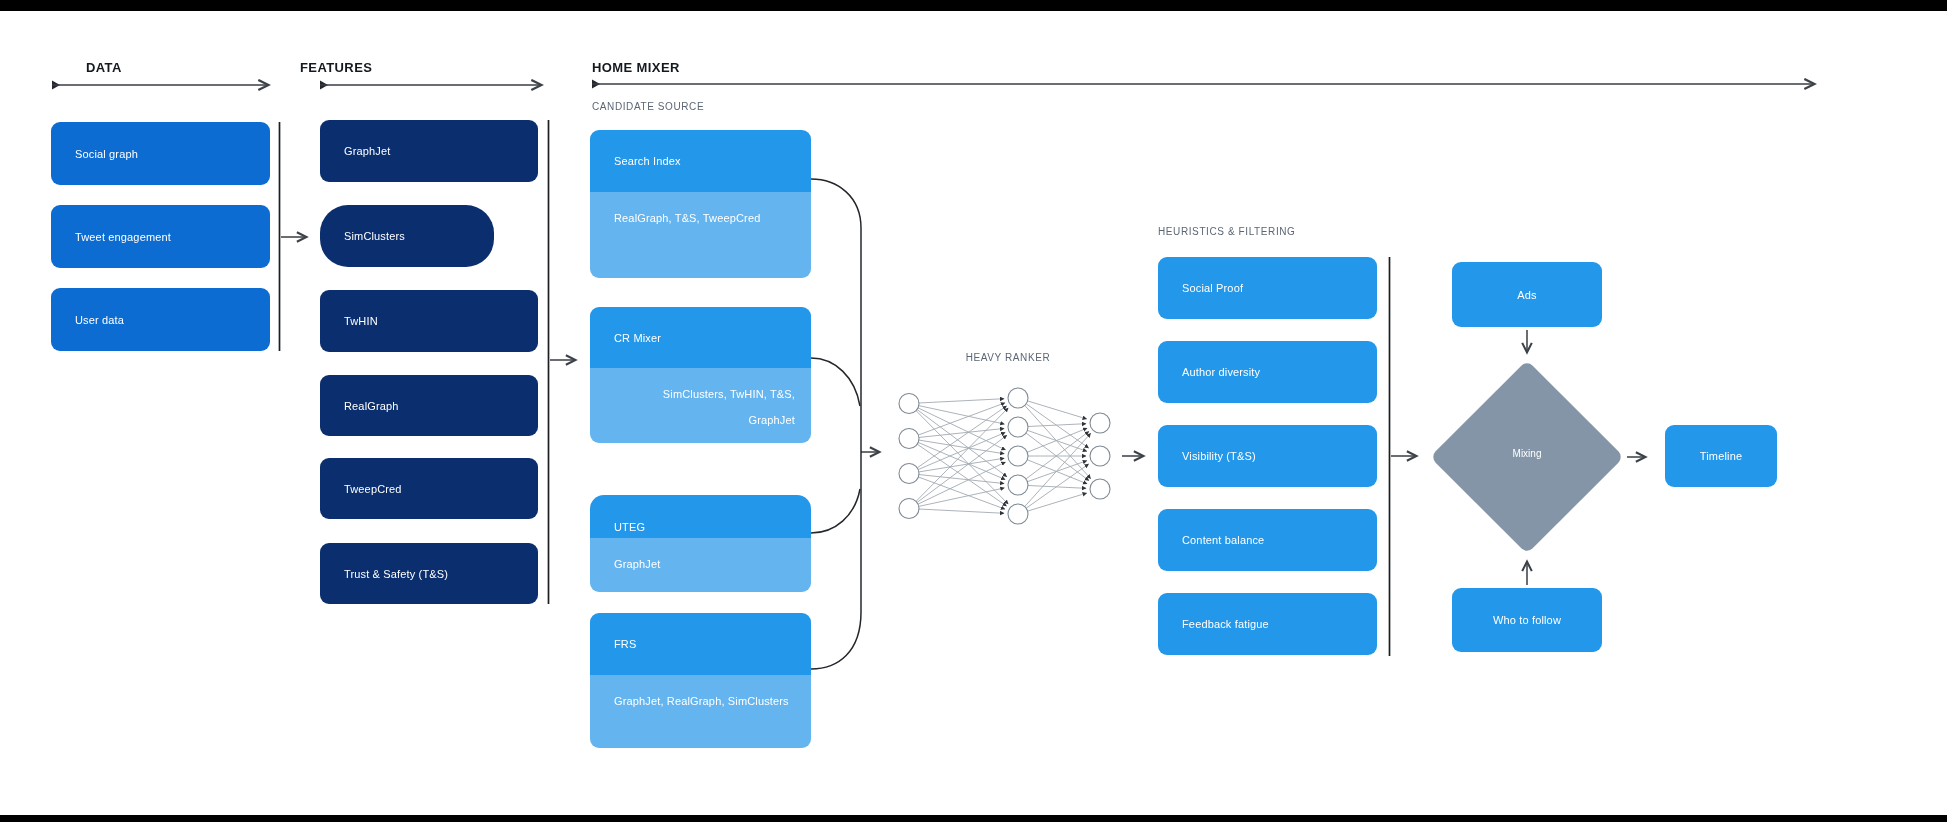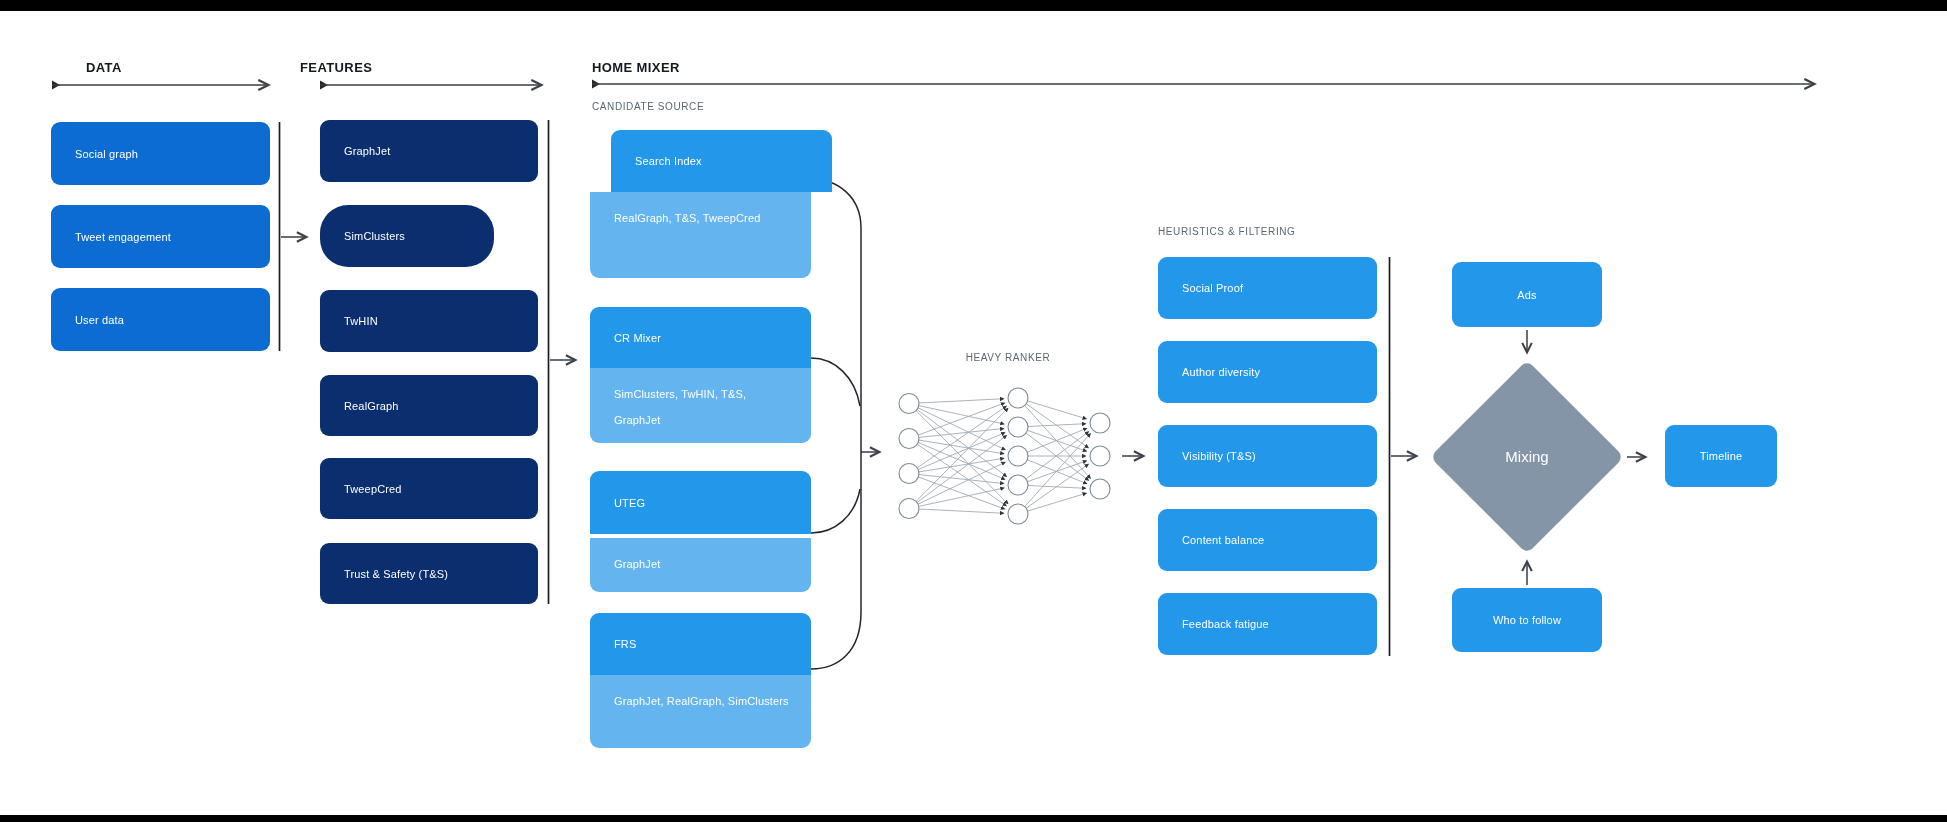--- a/index.html
+++ b/index.html
@@ -20,21 +20,21 @@
   }
   .box.center{justify-content:center;padding-left:0;padding-right:0;}
   .data-box{background:var(--data-box);}
   .features-box{background:var(--features-box);}
   .blue-box{background:var(--source-primary);}
   .src-top{background:var(--source-primary);border-radius:9px 9px 0 0;}
   .src-bottom{
     background:var(--source-secondary);border-radius:0 0 9px 9px;
     display:block;padding-top:13px;padding-right:16px;line-height:26px;align-items:flex-start;
   }
-  .diamond-label{position:absolute;color:#fff;font-size:15px;text-align:center;}
+  .diamond-label{position:absolute;color:#fff;font-size:10px;text-align:center;}
 
   svg#connector-svg{position:absolute;left:0;top:0;}
   .hline{stroke:#383d43;stroke-width:1.7;}
   .divider{stroke:#1b1e22;stroke-width:1.7;}
   .conn{stroke:#44494f;stroke-width:1.6;fill:none;}
   .curve{stroke:#23272c;stroke-width:1.5;fill:none;}
   .startcap{fill:#24282c;}
   .nn-line{stroke:#a3aab2;stroke-width:0.9;}
   .nn-node{fill:#ffffff;stroke:#7f8a94;stroke-width:1.1;}
   .diamond{fill:var(--mixer-diamond);}
@@ -156,27 +156,27 @@
   <div class="box data-box" style="left:51px;top:205px;width:219px;height:63px;">Tweet engagement</div>
   <div class="box data-box" style="left:51px;top:288px;width:219px;height:63px;">User data</div>
 
   <div class="box features-box" style="left:320px;top:120px;width:218px;height:62px;">GraphJet</div>
   <div class="box features-box" style="left:320px;top:205px;width:174px;height:62px;border-radius:28px;">SimClusters</div>
   <div class="box features-box" style="left:320px;top:290px;width:218px;height:62px;">TwHIN</div>
   <div class="box features-box" style="left:320px;top:375px;width:218px;height:61px;">RealGraph</div>
   <div class="box features-box" style="left:320px;top:458px;width:218px;height:61px;">TweepCred</div>
   <div class="box features-box" style="left:320px;top:543px;width:218px;height:61px;">Trust &amp; Safety (T&amp;S)</div>
 
-  <div class="box src-top" style="left:611px;top:130px;width:221px;height:62px;">Search Index</div>
+  <div class="box src-top" style="left:590px;top:130px;width:221px;height:62px;">Search Index</div>
   <div class="box src-bottom" style="left:590px;top:192px;width:221px;height:86px;">RealGraph, T&amp;S, TweepCred</div>
 
   <div class="box src-top" style="left:590px;top:307px;width:221px;height:61px;">CR Mixer</div>
-  <div class="box src-bottom" style="left:590px;top:368px;width:221px;height:75px;">SimClusters, TwHIN, T&amp;S, GraphJet</div>
+  <div class="box src-bottom" style="left:590px;top:368px;width:221px;height:75px;text-align:right;">SimClusters, TwHIN, T&amp;S, GraphJet</div>
 
-  <div class="box src-top" style="left:590px;top:471px;width:221px;height:63px;">UTEG</div>
+  <div class="box src-top" style="left:590px;top:495px;width:221px;height:63px;border-radius:14px;">UTEG</div>
   <div class="box src-bottom" style="left:590px;top:538px;width:221px;height:54px;">GraphJet</div>
 
   <div class="box src-top" style="left:590px;top:613px;width:221px;height:62px;">FRS</div>
   <div class="box src-bottom" style="left:590px;top:675px;width:221px;height:73px;">GraphJet, RealGraph, SimClusters</div>
 
   <div class="box blue-box" style="left:1158px;top:257px;width:219px;height:62px;">Social Proof</div>
   <div class="box blue-box" style="left:1158px;top:341px;width:219px;height:62px;">Author diversity</div>
   <div class="box blue-box" style="left:1158px;top:425px;width:219px;height:62px;">Visibility (T&amp;S)</div>
   <div class="box blue-box" style="left:1158px;top:509px;width:219px;height:62px;">Content balance</div>
   <div class="box blue-box" style="left:1158px;top:593px;width:219px;height:62px;">Feedback fatigue</div>

